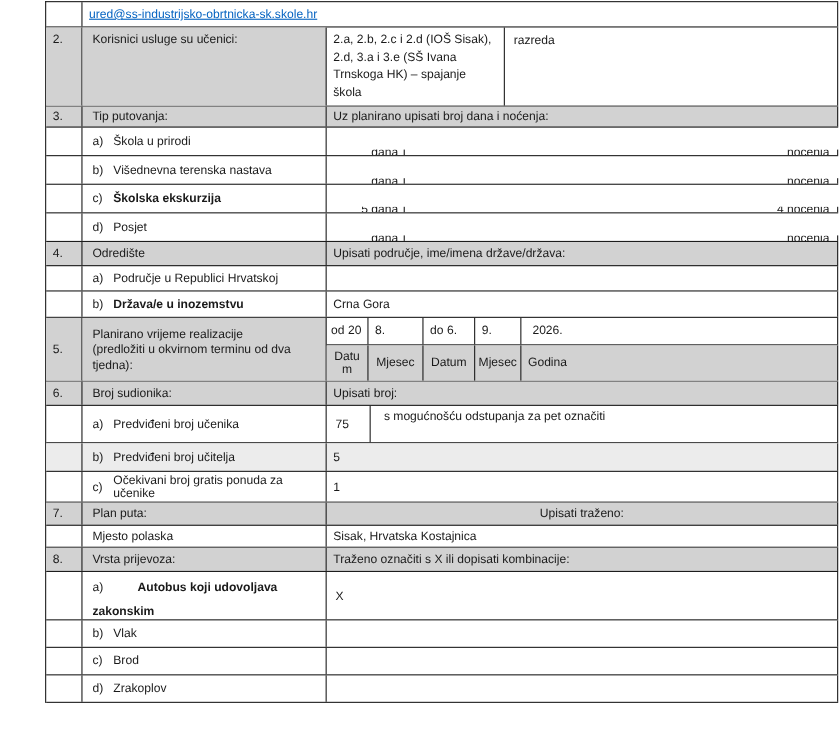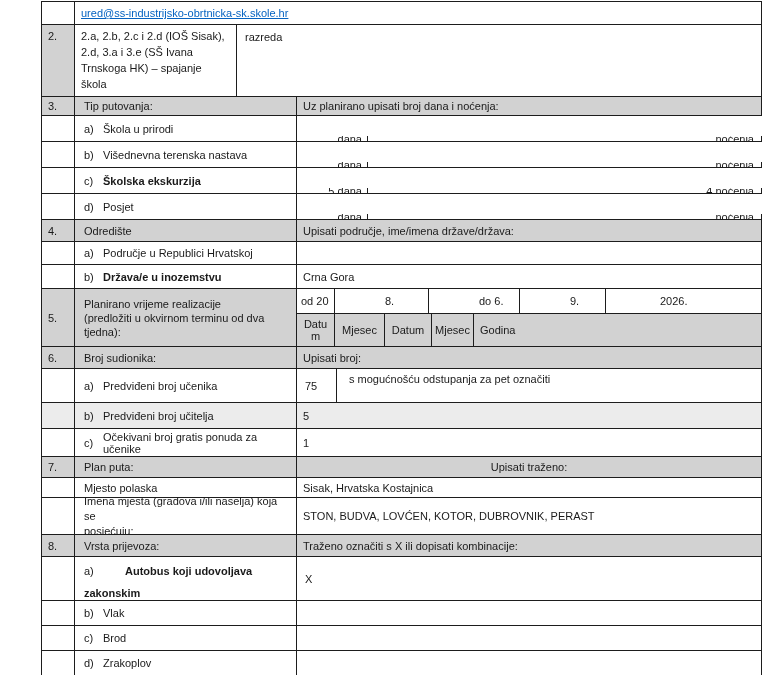--- a/index.html
+++ b/index.html
@@ -60,21 +60,21 @@
   .h-8b{height:25px;}
   
   .classbox{width:162px;flex:none;padding:3px 4px 0 6px;line-height:16px;align-items:flex-start;}
   .razreda{padding-top:6px;align-items:flex-start;}
   
   .c-days{width:71px;flex:none;padding-right:5px;}
   .c-nights{padding-right:7px;border-right:1px solid var(--bc);}
   
   .r5-right{flex:1;display:flex;flex-direction:column;}
   .r5-row{display:flex;flex:none;}
-  .r5-vals{height:25px;border-bottom:1px solid var(--bc);gap:44px;}
+  .r5-vals{height:25px;border-bottom:1px solid var(--bc);}
   .r5-labs{height:32px;}
   .w1{width:38px;flex:none;}
   .w2{width:50px;flex:none;}
   .w3{width:47px;flex:none;}
   .w4{width:42px;flex:none;}
   .brk{word-break:break-all;text-align:center;line-height:12px;}
   .labcell{justify-content:center;padding:0 3px;}
   .r5-label{line-height:14px;}
   
   .box75{width:40px;flex:none;padding-left:8px;}
@@ -91,20 +91,21 @@
 
     <div class="row h-email">
       <div class="c c-num"></div>
       <div class="c c-rest">
         <a class="link" href="#">ured@ss-industrijsko-obrtnicka-sk.skole.hr</a>
       </div>
     </div>
 
     <div class="row h-r2">
       <div class="c c-num g top" style="padding-top:5px;">2.</div>
+      <div class="c c-label g top" style="padding-top:5px;">Korisnici usluge su učenici:</div>
       <div class="c classbox pre"> 2.a, 2.b, 2.c i 2.d (IOŠ Sisak),
 2.d, 3.a i 3.e (SŠ Ivana
 Trnskoga HK) – spajanje
 škola</div>
       <div class="c c-rest razreda" style="border-right:1px solid var(--bc);padding-left:8px;">razreda</div>
     </div>
 
     <div class="row h-r3h g">
       <div class="c c-num">3.</div>
       <div class="c c-label">Tip putovanja:</div>
@@ -226,26 +227,20 @@
     <div class="row h-r7h g">
       <div class="c c-num">7.</div>
       <div class="c c-label">Plan puta:</div>
       <div class="c c-rest center">Upisati traženo:</div>
     </div>
     <div class="row h-7a">
       <div class="c c-num"></div>
       <div class="c c-label">Mjesto polaska</div>
       <div class="c c-rest">Sisak, Hrvatska Kostajnica</div>
     </div>
-    <div class="row h-7b">
-      <div class="c c-num"></div>
-      <div class="c c-label pre" style="line-height:15px;">Imena mjesta (gradova i/ili naselja) koja se
-posjećuju:</div>
-      <div class="c c-rest">STON, BUDVA, LOVĆEN, KOTOR, DUBROVNIK, PERAST</div>
-    </div>
 
     <div class="row h-r8h g">
       <div class="c c-num">8.</div>
       <div class="c c-label">Vrsta prijevoza:</div>
       <div class="c c-rest">Traženo označiti s X ili dopisati kombinacije:</div>
     </div>
     <div class="row h-8a">
       <div class="c c-num"></div>
       <div class="c c-label cell-8a">
         <span class="mk-8a">a)</span><span class="b">Autobus koji udovoljava zakonskim</span><br>

